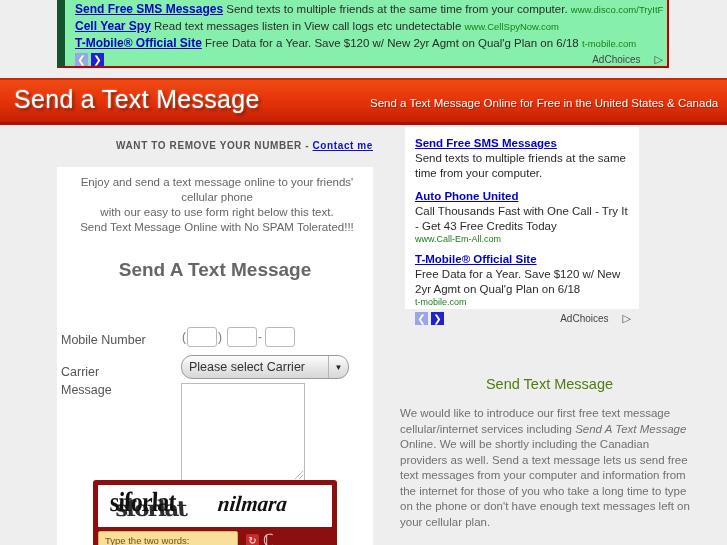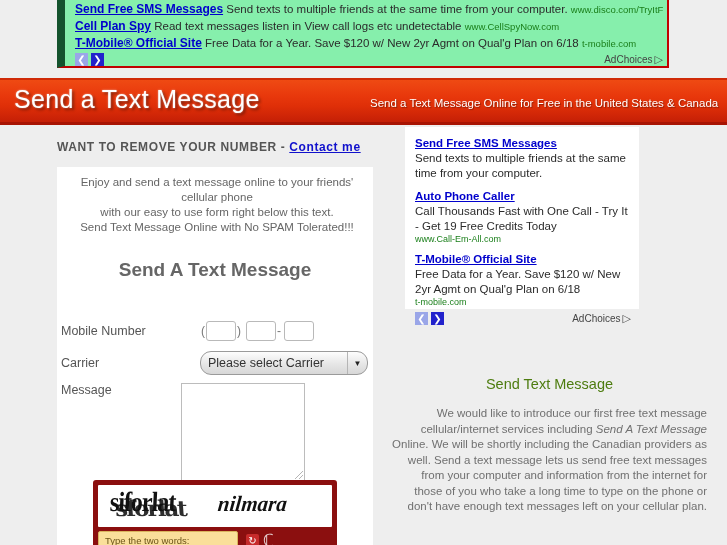--- a/index.html
+++ b/index.html
@@ -39,21 +39,21 @@
   .topad-row .ad-desc{color:#2b2b2b;}
   .topad-row .ad-url{color:#1a7f1a;font-size:9.5px;}
   .topad-nav{margin-top:1px;display:flex;align-items:center;}
   .navbtn{
     display:inline-block;width:13px;height:13px;margin-right:3px;
     color:#fff;font-size:10px;line-height:13px;text-align:center;
     background:#2222cc;
   }
   .navbtn.prev{background:#9aa6e8;}
   .adchoices{
-    margin-left:auto;font-size:10px;color:#444;display:flex;align-items:center;gap:2px;
+    margin-left:auto;font-size:10px;color:#444;display:flex;align-items:center;gap:14px;
   }
   .adchoices .tri{font-size:11px;}
 
   
   .banner{
     position:absolute;left:0;top:78px;width:727px;height:47px;
     background:linear-gradient(180deg,#ef4a13 0%,#e8380c 38%,#df2f08 62%,#c51f06 100%);
     border-top:2px solid #cf2a07;
     border-bottom:3px solid #a81403;
     box-sizing:border-box;
@@ -67,40 +67,40 @@
   }
   .banner-tag{
     position:absolute;left:370px;top:17px;
     font-size:11.5px;color:#ffffff;
     text-shadow:1px 1px 1px rgba(0,0,0,.35);
   }
 
   
   .removeline{
     position:absolute;left:57px;top:140px;width:316px;
-    text-align:left;font-size:12px;font-weight:bold;color:#555;
+    text-align:right;font-size:10px;font-weight:bold;color:#555;
     letter-spacing:.6px;
   }
   .removeline a{color:#1111cc;text-decoration:underline;}
 
   
   .formpanel{
     position:absolute;left:57px;top:167px;width:316px;height:378px;
     background:#ffffff;
   }
   .intro{
     padding:8px 6px 0 10px;text-align:center;
     font-size:11.5px;line-height:15px;color:#666;
   }
   .formtitle{
     margin-top:24px;text-align:center;
     font-size:19px;font-weight:bold;color:#666;
   }
   .formrows{margin-top:34px;padding-left:4px;}
-  .frow{display:flex;align-items:center;height:32px;gap:19px;}
+  .frow{display:flex;align-items:flex-end;height:32px;}
   .flabel{width:120px;font-size:12.5px;color:#555;padding-left:0px;}
   .phone-wrap{display:flex;align-items:center;font-size:12px;color:#777;}
   .phone-wrap .paren{padding:0 1px;}
   .pbox{
     width:30px;height:20px;border:1px solid #b9b9b9;border-radius:3px;
     background:#fff;box-sizing:border-box;
   }
   .pbox.mid{margin-left:4px;}
   .pbox.last{margin-left:2px;}
   .dash{padding:0 1px;color:#777;}
@@ -188,37 +188,37 @@
 
   
   .article{
     position:absolute;left:378px;top:362px;width:349px;height:183px;
     padding:14px 16px 0 10px;box-sizing:border-box;
   }
   .article h2{
     margin:0 0 14px 0;font-size:14.5px;font-weight:normal;color:#4d7c0f;text-align:center;
   }
   .article p{
-    margin:4px;font-size:11.5px;line-height:15.5px;color:#707070;text-align:right;
+    margin:12px;font-size:11.5px;line-height:15.5px;color:#707070;
   }
   .article p i{font-style:italic;}
 </style>
 </head>
 <body>
 
 <div id="page"></div>
 
 <div class="topad">
   <div class="topad-row">
     <a class="ad-title" href="#">Send Free SMS Messages</a>
     <span class="ad-desc">Send texts to multiple friends at the same time from your computer.</span>
     <span class="ad-url">www.disco.com/TryItF...</span>
   </div>
   <div class="topad-row">
-    <a class="ad-title" href="#">Cell Plan Spy</a>
+    <a class="ad-title" href="#">Cell Year Spy</a>
     <span class="ad-desc">Read text messages listen in View call logs etc undetectable</span>
     <span class="ad-url">www.CellSpyNow.com</span>
   </div>
   <div class="topad-row">
     <a class="ad-title" href="#">T-Mobile® Official Site</a>
     <span class="ad-desc">Free Data for a Year. Save $120 w/ New 2yr Agmt on Qual'g Plan on 6/18</span>
     <span class="ad-url">t-mobile.com</span>
   </div>
   <div class="topad-nav">
     <span class="navbtn prev">❮</span>
@@ -292,22 +292,22 @@
     </div>
   </div>
 </div>
 
 <div class="sidead">
   <div class="sidead-item">
     <a href="#">Send Free SMS Messages</a>
     <div class="d">Send texts to multiple friends at the same time from your computer.</div>
   </div>
   <div class="sidead-item">
-    <a href="#">Auto Phone Caller</a>
-    <div class="d">Call Thousands Fast with One Call - Try It - Get 19 Free Credits Today</div>
+    <a href="#">Auto Phone United</a>
+    <div class="d">Call Thousands Fast with One Call - Try It - Get 43 Free Credits Today</div>
     <div class="u">www.Call-Em-All.com</div>
   </div>
   <div class="sidead-item">
     <a href="#">T-Mobile® Official Site</a>
     <div class="d">Free Data for a Year. Save $120 w/ New 2yr Agmt on Qual'g Plan on 6/18</div>
     <div class="u">t-mobile.com</div>
   </div>
   <div class="sidead-nav">
     <span class="navbtn prev">❮</span>
     <span class="navbtn next">❯</span>

